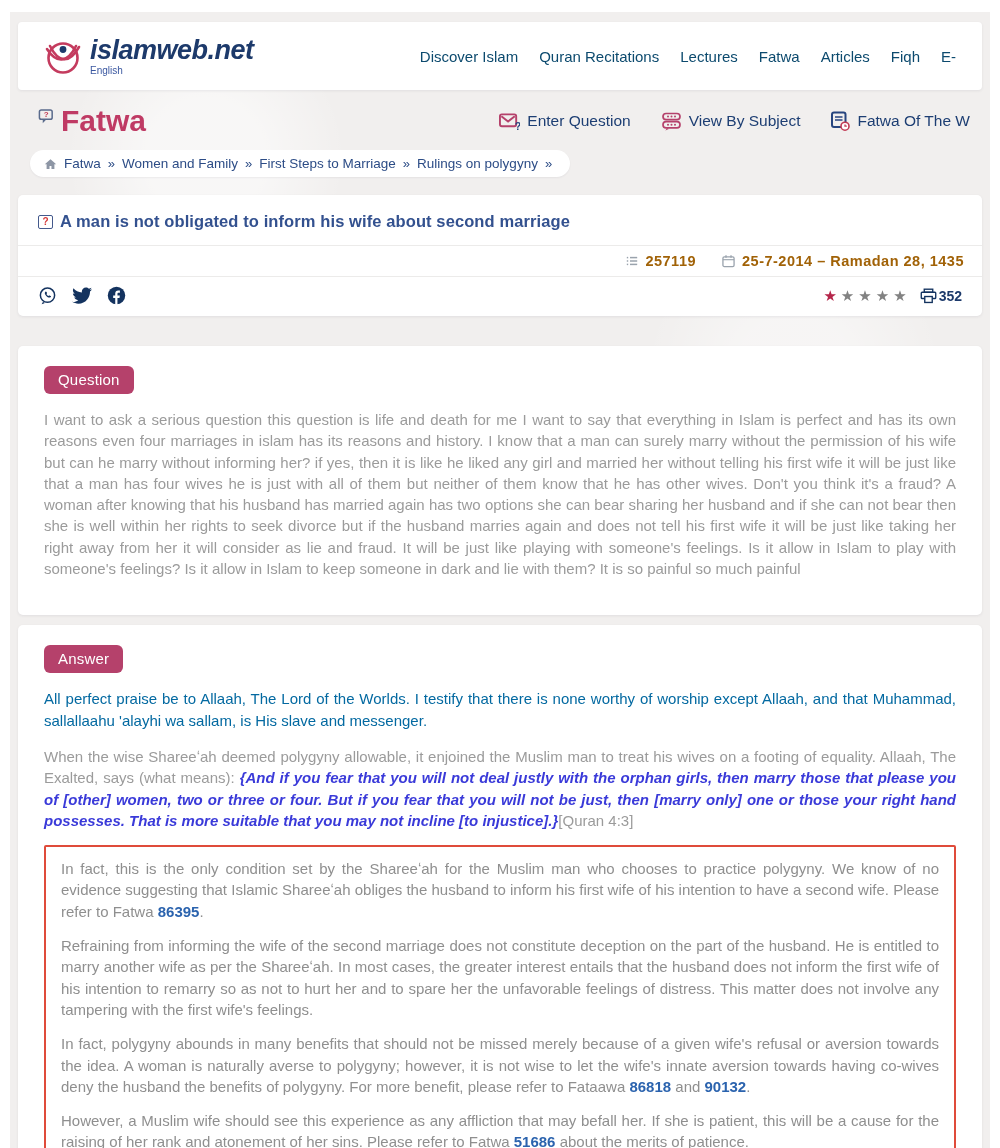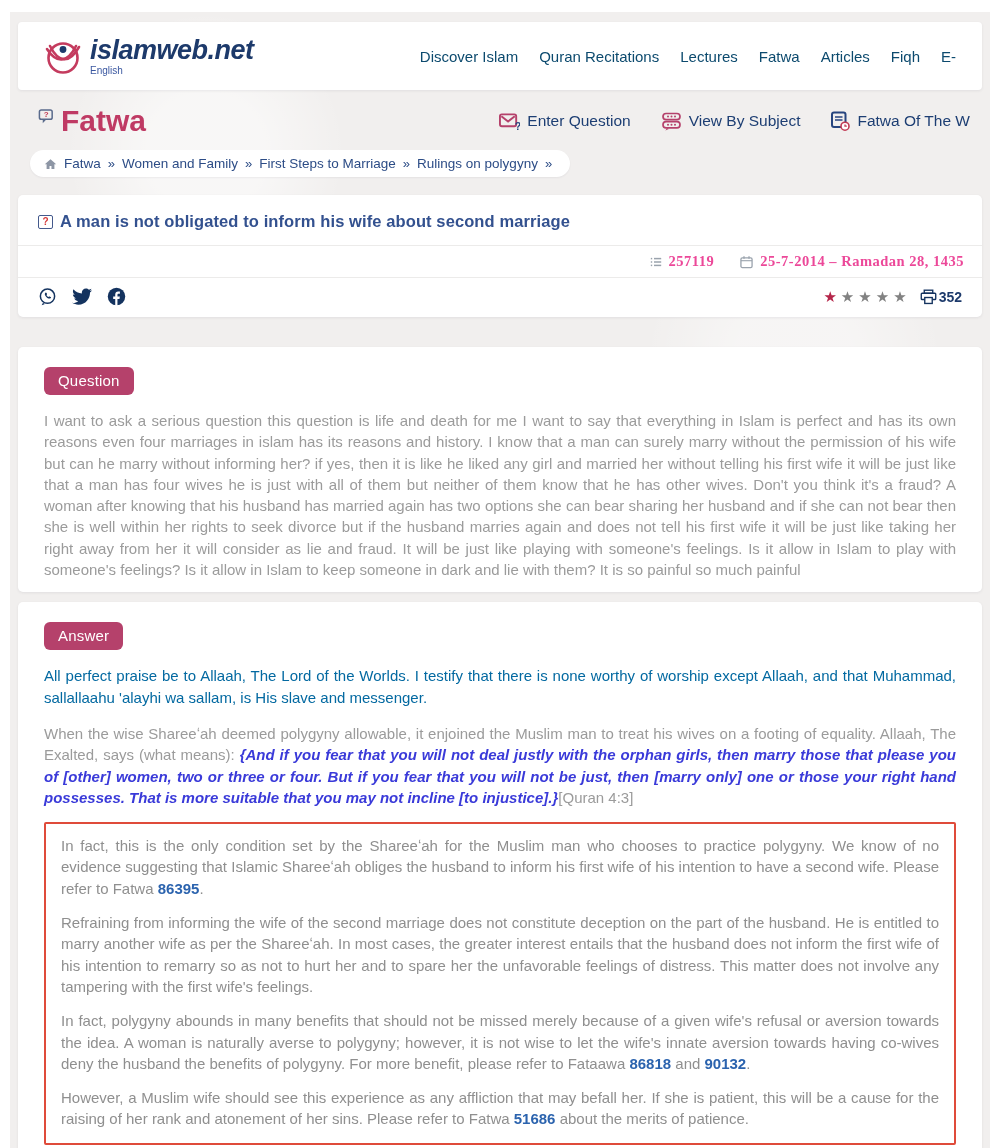--- a/index.html
+++ b/index.html
@@ -65,34 +65,34 @@
     font-size:10px; line-height:12px; text-align:center; color:#d43a3a; font-weight:700;
     flex:0 0 auto;
   }
   .title-row h1 { font-size:16.5px; color:#33518f; font-weight:600; letter-spacing:.1px; }
   .meta-row {
     border-top:1px solid #ecebea; border-bottom:1px solid #ecebea;
     padding:7px 18px; display:flex; justify-content:flex-end; gap:26px; align-items:center;
   }
   .meta-item { display:flex; align-items:center; gap:7px; }
   .meta-text {
-    font-family:Liberation Serif, serif;
-    font-size:14.5px; font-weight:700; color:#ec4899; letter-spacing:.5px;
+    font-family:Liberation Sans, sans-serif;
+    font-size:14.5px; font-weight:700; color:#a16207; letter-spacing:.5px;
   }
   .share-row { display:flex; justify-content:space-between; align-items:center; padding:9px 20px 11px 20px; }
   .social { display:flex; gap:15px; align-items:center; }
   .social span { cursor:pointer; display:flex; }
   .rating { display:flex; align-items:center; gap:3px; }
   .star { font-size:15px; cursor:pointer; letter-spacing:1px; }
   .star.filled { color:#b5264a; }
   .star.empty { color:#828282; }
   .print { display:flex; align-items:center; gap:2px; margin-left:9px; cursor:pointer; }
   .print-count { font-size:14px; font-weight:700; color:#1d3a6b; }
   
-  .qa { margin-top:30px; padding:20px 26px 12px 26px; }
+  .qa { margin-top:30px; padding:20px 26px 36px 26px; }
   .badge {
     display:inline-block; background:#b5416b; color:#ffffff;
     font-size:15px; padding:5px 14px 6px 14px; border-radius:6px; letter-spacing:.2px;
   }
   .qa p { margin-top:15px; font-size:15px; line-height:1.42; text-align:justify; }
   .graytext { color:#9b9b9b; }
   .redtext { color:#0369a1; }
   .quote { color:#3a3ad9; font-style:italic; font-weight:600; }
   .quran-ref { color:#9b9b9b; }
   .answer-card { margin-top:10px; }

